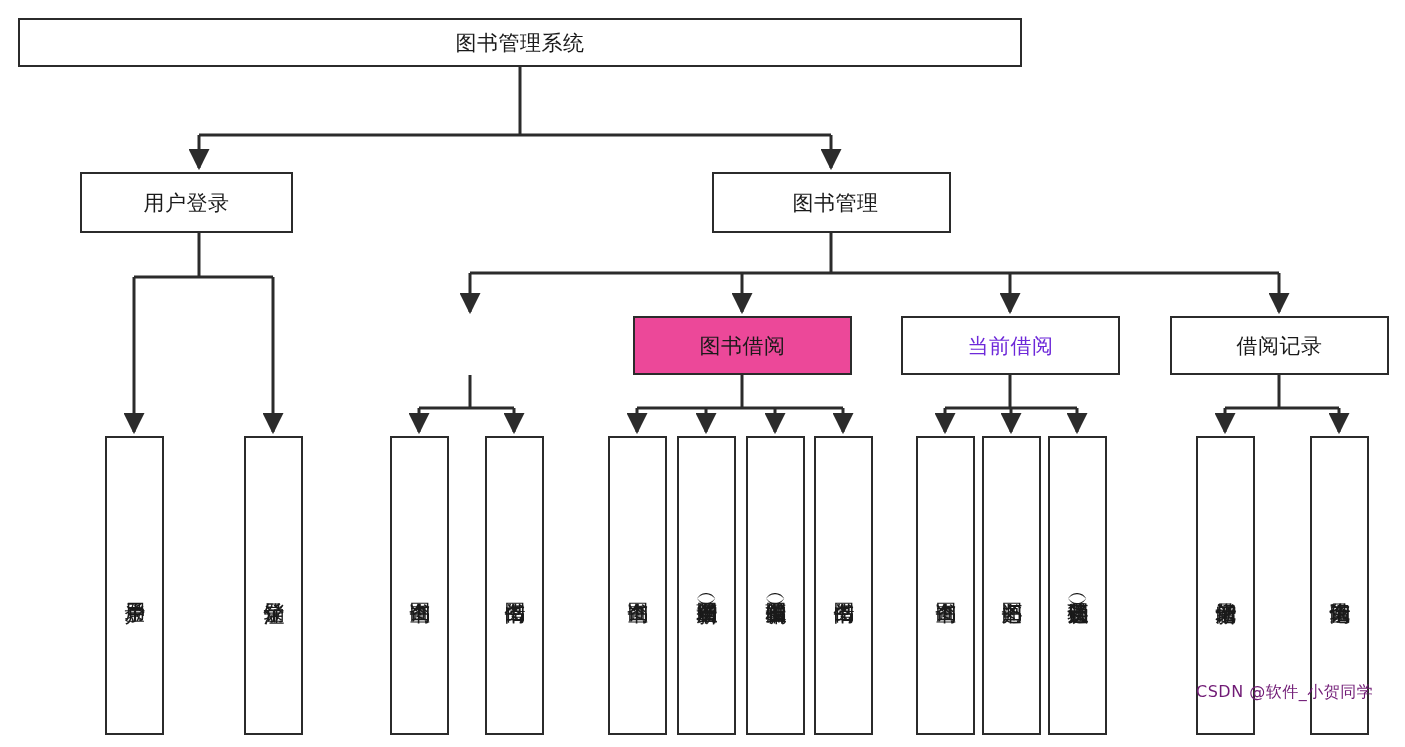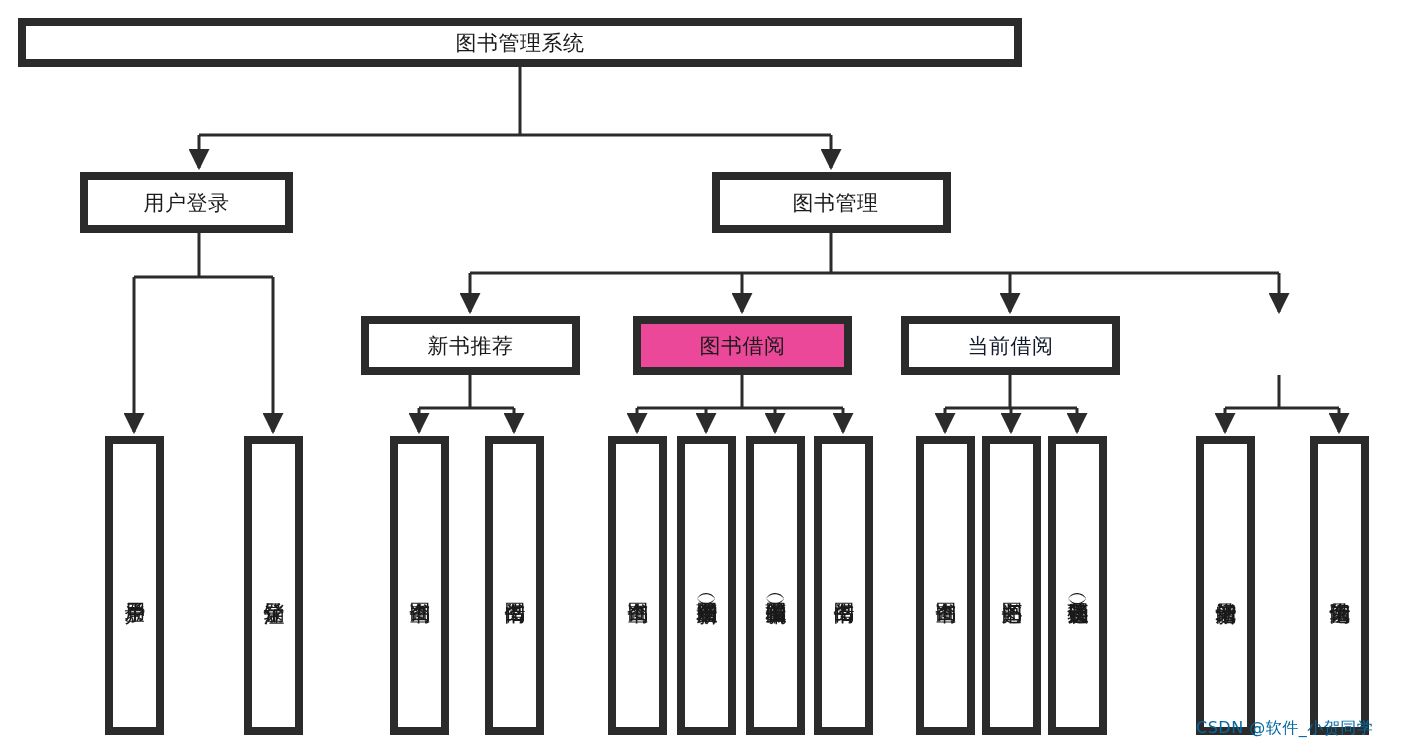--- a/index.html
+++ b/index.html
@@ -20,21 +20,21 @@
   #edges {
     position: absolute;
     left: 0;
     top: 0;
     width: 1405px;
     height: 747px;
   }
   .node {
     position: absolute;
     box-sizing: border-box;
-    border: 8px solid #c4b5fd;
+    border: 2px solid #c4b5fd;
     background: #ffffff;
     display: flex;
     align-items: center;
     justify-content: center;
     text-align: center;
     color: #1a1a1a;
   }
   .node.horiz {
     font-size: 21px;
     letter-spacing: 0.5px;
@@ -122,28 +122,28 @@
     <span>图书管理系统</span>
   </div>
 
   <div class="node horiz" style="left: 80px; top: 172px; width: 213px; height: 61px; border-color: rgb(43, 43, 43); background: rgb(255, 255, 255); color: rgb(26, 26, 26);">
     <span>用户登录</span>
   </div>
   <div class="node horiz" style="left: 712px; top: 172px; width: 239px; height: 61px; border-color: rgb(43, 43, 43); background: rgb(255, 255, 255); color: rgb(26, 26, 26); padding-left: 8px;">
     <span>图书管理</span>
   </div>
 
-  <div class="node horiz" style="left: 361px; top: 316px; width: 219px; height: 59px; border-color: rgb(43, 43, 43); background: rgb(255, 255, 255); color: rgb(26, 26, 26);">
-    <span>新书推荐</span>
-  </div>
   <div class="node horiz" style="left: 633px; top: 316px; width: 219px; height: 59px; border-color: rgb(43, 43, 43); background: #ec4899; color: rgb(26, 26, 26);">
     <span>图书借阅</span>
   </div>
-  <div class="node horiz" style="left: 901px; top: 316px; width: 219px; height: 59px; border-color: rgb(43, 43, 43); background: rgb(255, 255, 255); color: #0f172a;">
+  <div class="node horiz" style="left: 901px; top: 316px; width: 219px; height: 59px; border-color: rgb(43, 43, 43); background: rgb(255, 255, 255); color: #6d28d9;">
     <span>当前借阅</span>
+  </div>
+  <div class="node horiz" style="left: 1170px; top: 316px; width: 219px; height: 59px; border-color: rgb(43, 43, 43); background: rgb(255, 255, 255); color: rgb(26, 26, 26);">
+    <span>借阅记录</span>
   </div>
 
   <div class="node vert" style="left: 105px; top: 436px; width: 59px; height: 299px; border-color: rgb(43, 43, 43); background: rgb(255, 255, 255); color: rgb(26, 26, 26);">
     <span class="vtext">用户登录</span>
   </div>
   <div class="node vert" style="left: 244px; top: 436px; width: 59px; height: 299px; border-color: rgb(43, 43, 43); background: rgb(255, 255, 255); color: rgb(26, 26, 26);">
     <span class="vtext">注销登录</span>
   </div>
   <div class="node vert" style="left: 390px; top: 436px; width: 59px; height: 299px; border-color: rgb(43, 43, 43); background: rgb(255, 255, 255); color: rgb(26, 26, 26);">
     <span class="vtext">查询图书</span>
@@ -172,14 +172,14 @@
   <div class="node vert" style="left: 1048px; top: 436px; width: 59px; height: 299px; border-color: rgb(43, 43, 43); background: rgb(255, 255, 255); color: rgb(26, 26, 26);">
     <span class="vtext">确认归还（管理员）</span>
   </div>
   <div class="node vert" style="left: 1196px; top: 436px; width: 59px; height: 299px; border-color: rgb(43, 43, 43); background: rgb(255, 255, 255); color: rgb(26, 26, 26);">
     <span class="vtext">新增借阅记录</span>
   </div>
   <div class="node vert" style="left: 1310px; top: 436px; width: 59px; height: 299px; border-color: rgb(43, 43, 43); background: rgb(255, 255, 255); color: rgb(26, 26, 26);">
     <span class="vtext">查询借阅记录</span>
   </div>
 
-  <div id="watermark" style="left: 1196px; top: 718px; color: #0369a1;">CSDN @软件_小贺同学</div>
+  <div id="watermark" style="left: 1196px; top: 682px; color: #701a75;">CSDN @软件_小贺同学</div>
 </div>
 
 </body></html>

